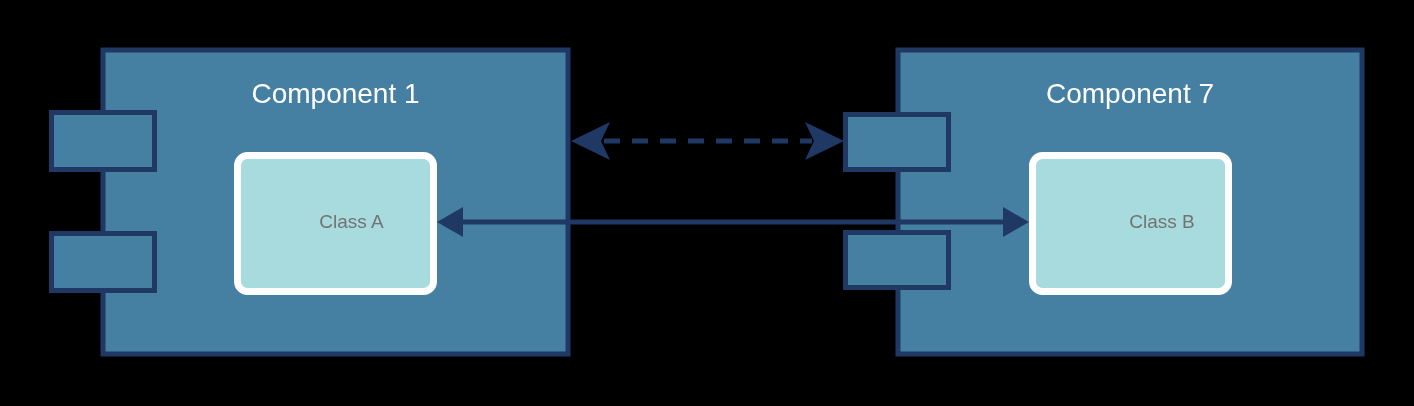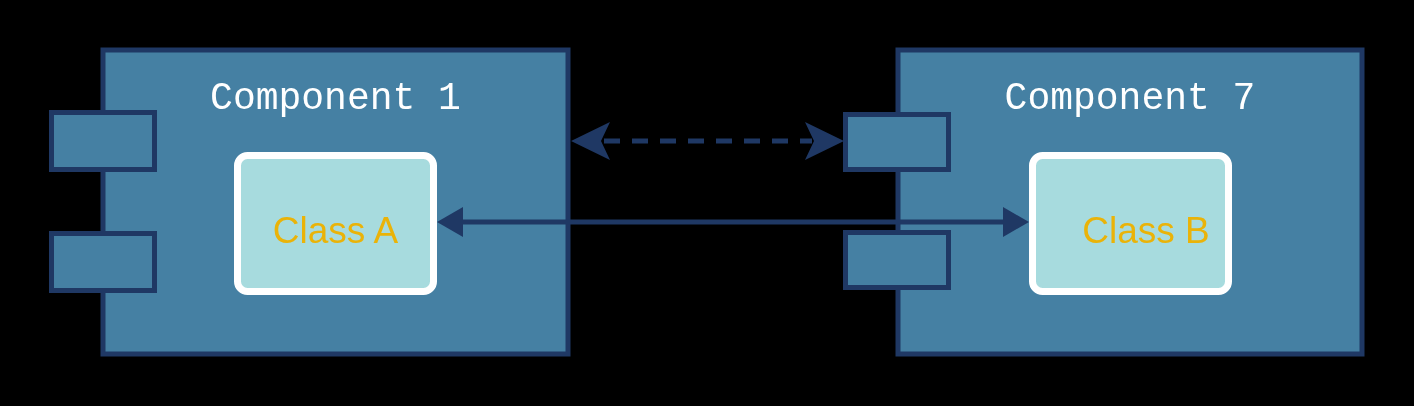--- a/index.html
+++ b/index.html
@@ -19,37 +19,38 @@
   .diagram-svg {
     position: absolute;
     left: 0;
     top: 0;
     width: 1414px;
     height: 406px;
   }
   .component-title {
     position: absolute;
     color: #FFFFFF;
-    font-family: Liberation Mono, monospace;
-    font-size: 38px;
+    font-family: Liberation Sans, sans-serif;
+    font-size: 28px;
     font-weight: 400;
     line-height: 1;
     text-align: center;
     white-space: nowrap;
     letter-spacing: 0px;
   }
   .class-label {
     position: absolute;
-    color: #eab308;
+    color: #737373;
     font-family: "Liberation Sans", sans-serif;
-    font-size: 37px;
+    font-size: 19px;
     font-weight: 400;
     line-height: 1;
     text-align: center;
     white-space: nowrap;
+    padding-left: 16px;
   }
 </style>
 </head>
 <body>
 
 <div id="canvas">
 
   <svg class="diagram-svg" viewBox="0 0 1414 406">
 
     <g>

